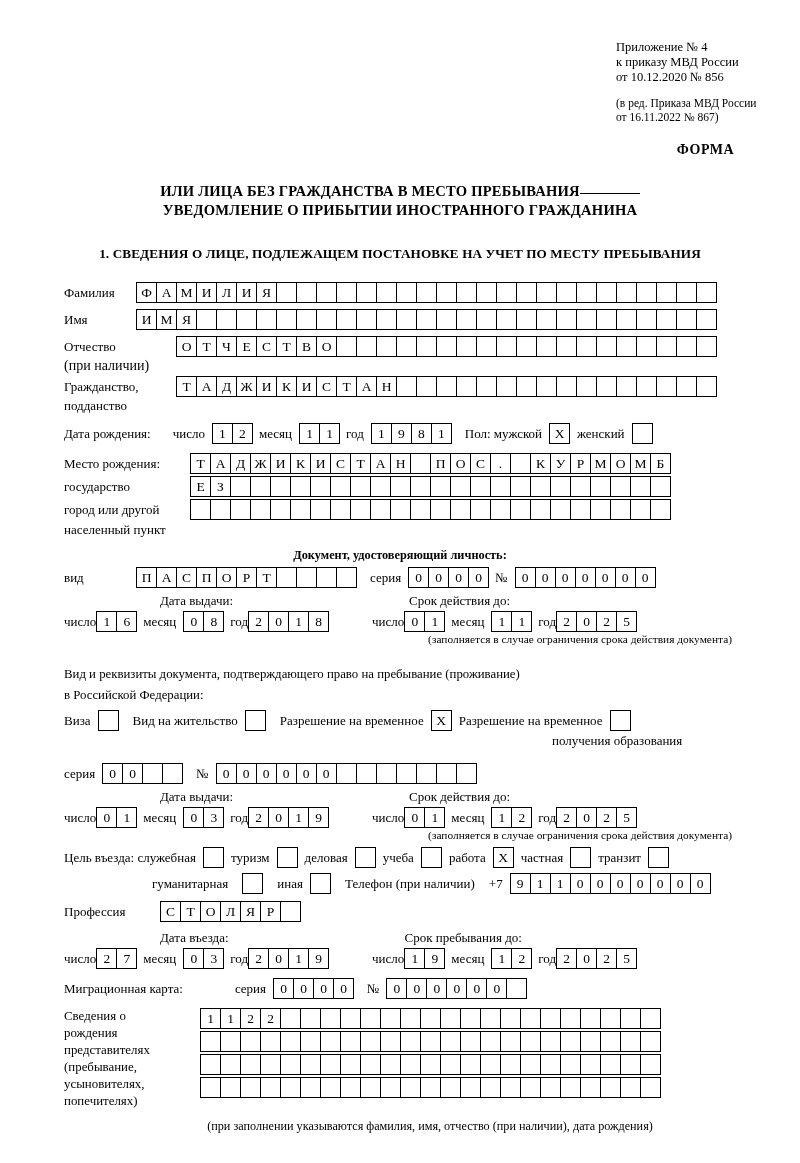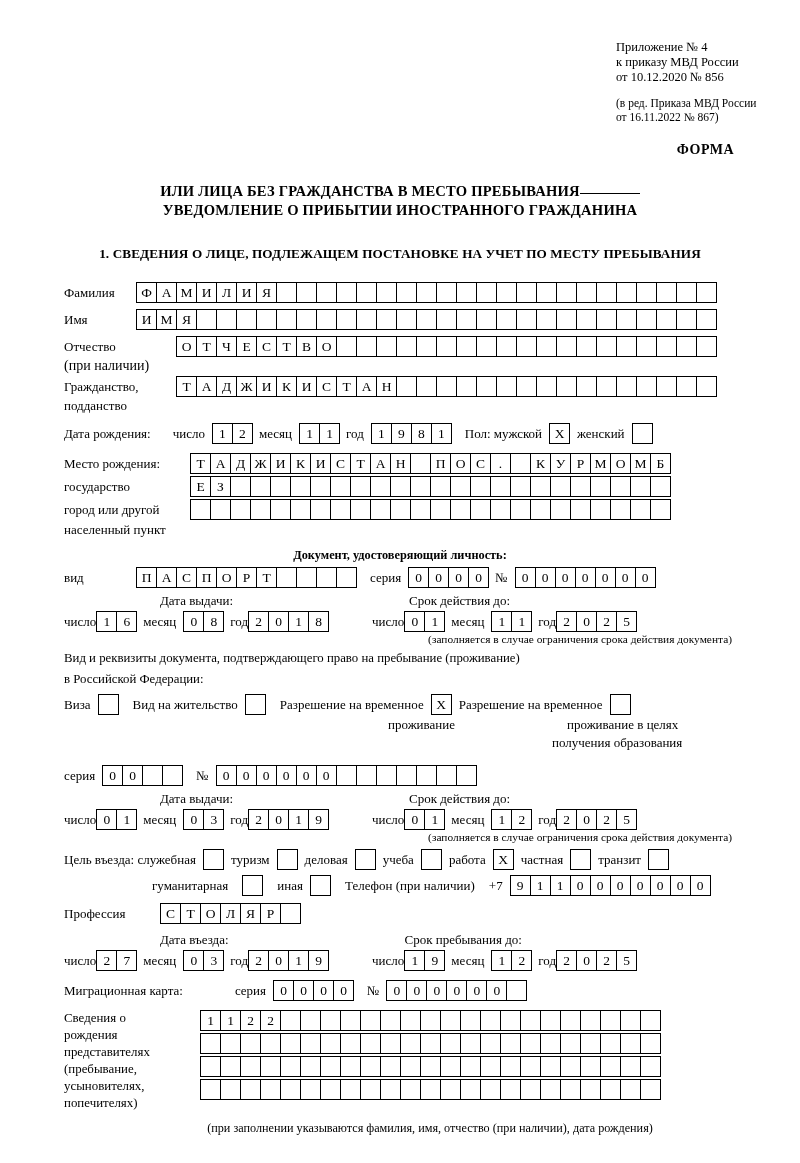--- a/index.html
+++ b/index.html
@@ -100,21 +100,21 @@
     font-weight: bold;
     font-size: 12.3px;
     margin-top: 10px;
   }
   .note {
     font-size: 11.4px;
     text-align: right;
     margin-top: 1px;
     padding-right: 12px;
   }
-  .freetext { font-size: 12.8px; margin-top: 6px; }
+  .freetext { font-size: 12.8px; margin-top: 22px; }
   .tight { margin-top: 2px; }
   .footnote {
     text-align: center;
     font-size: 12.2px;
     margin-top: 9px;
   }
   .stack-label {
     font-size: 12.9px;
     line-height: 17px;
   }
@@ -514,24 +514,20 @@
     <div class="gap"></div>
     <span class="chk"></span>
     <div class="gap2"></div>
     <div class="lbl">Разрешение на временное</div>
     <div class="gap"></div>
     <span class="chk">Х</span>
     <div class="gap"></div>
     <div class="lbl">Разрешение на временное</div>
     <div class="gap"></div>
     <span class="chk"></span>
-  </div>
-  <div class="row" style="margin-top:2px;">
-    <div class="lbl" style="margin-left:332px;">проживание</div>
-    <div class="lbl" style="margin-left:112px;">проживание в целях</div>
   </div>
   <div class="row" style="margin-top:2px;">
     <div class="lbl" style="margin-left:496px;">получения образования</div>
   </div>
 
   <div class="row" style="margin-top:14px;">
     <div class="lbl" style="margin-left:8px;">серия</div>
     <div class="gap"></div>
     <div class="boxes">
         <div class="bx">0</div>

